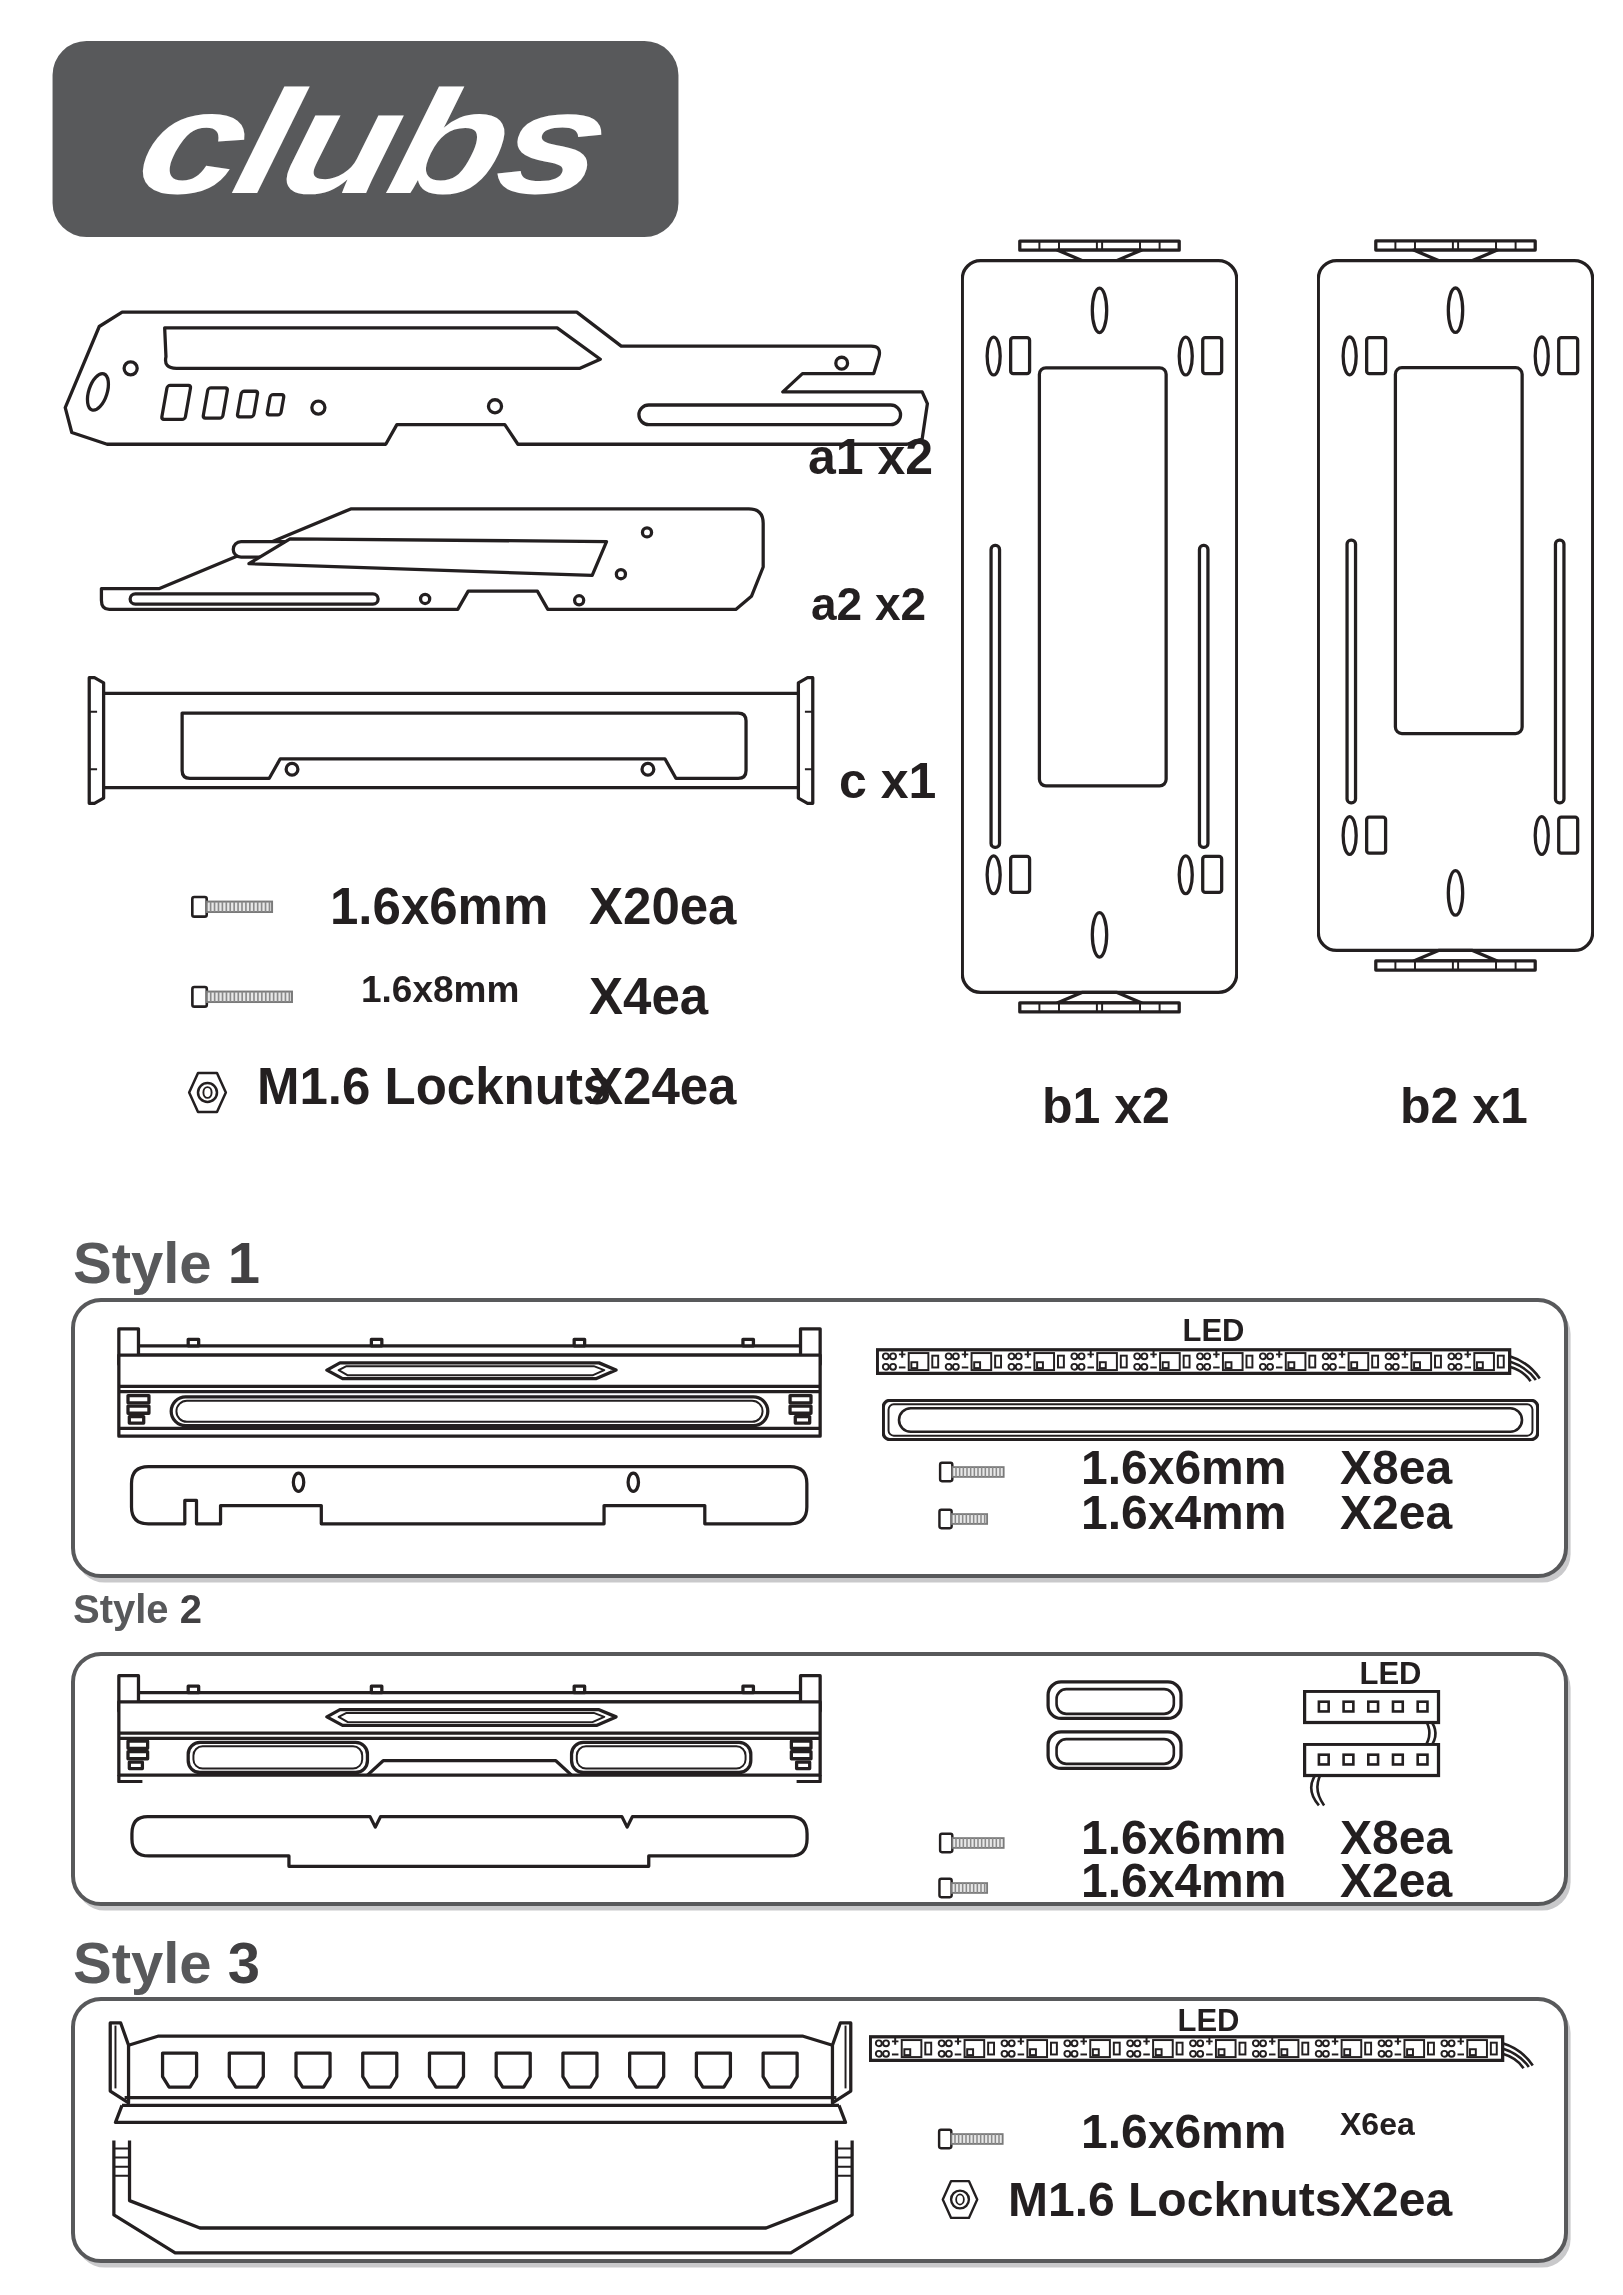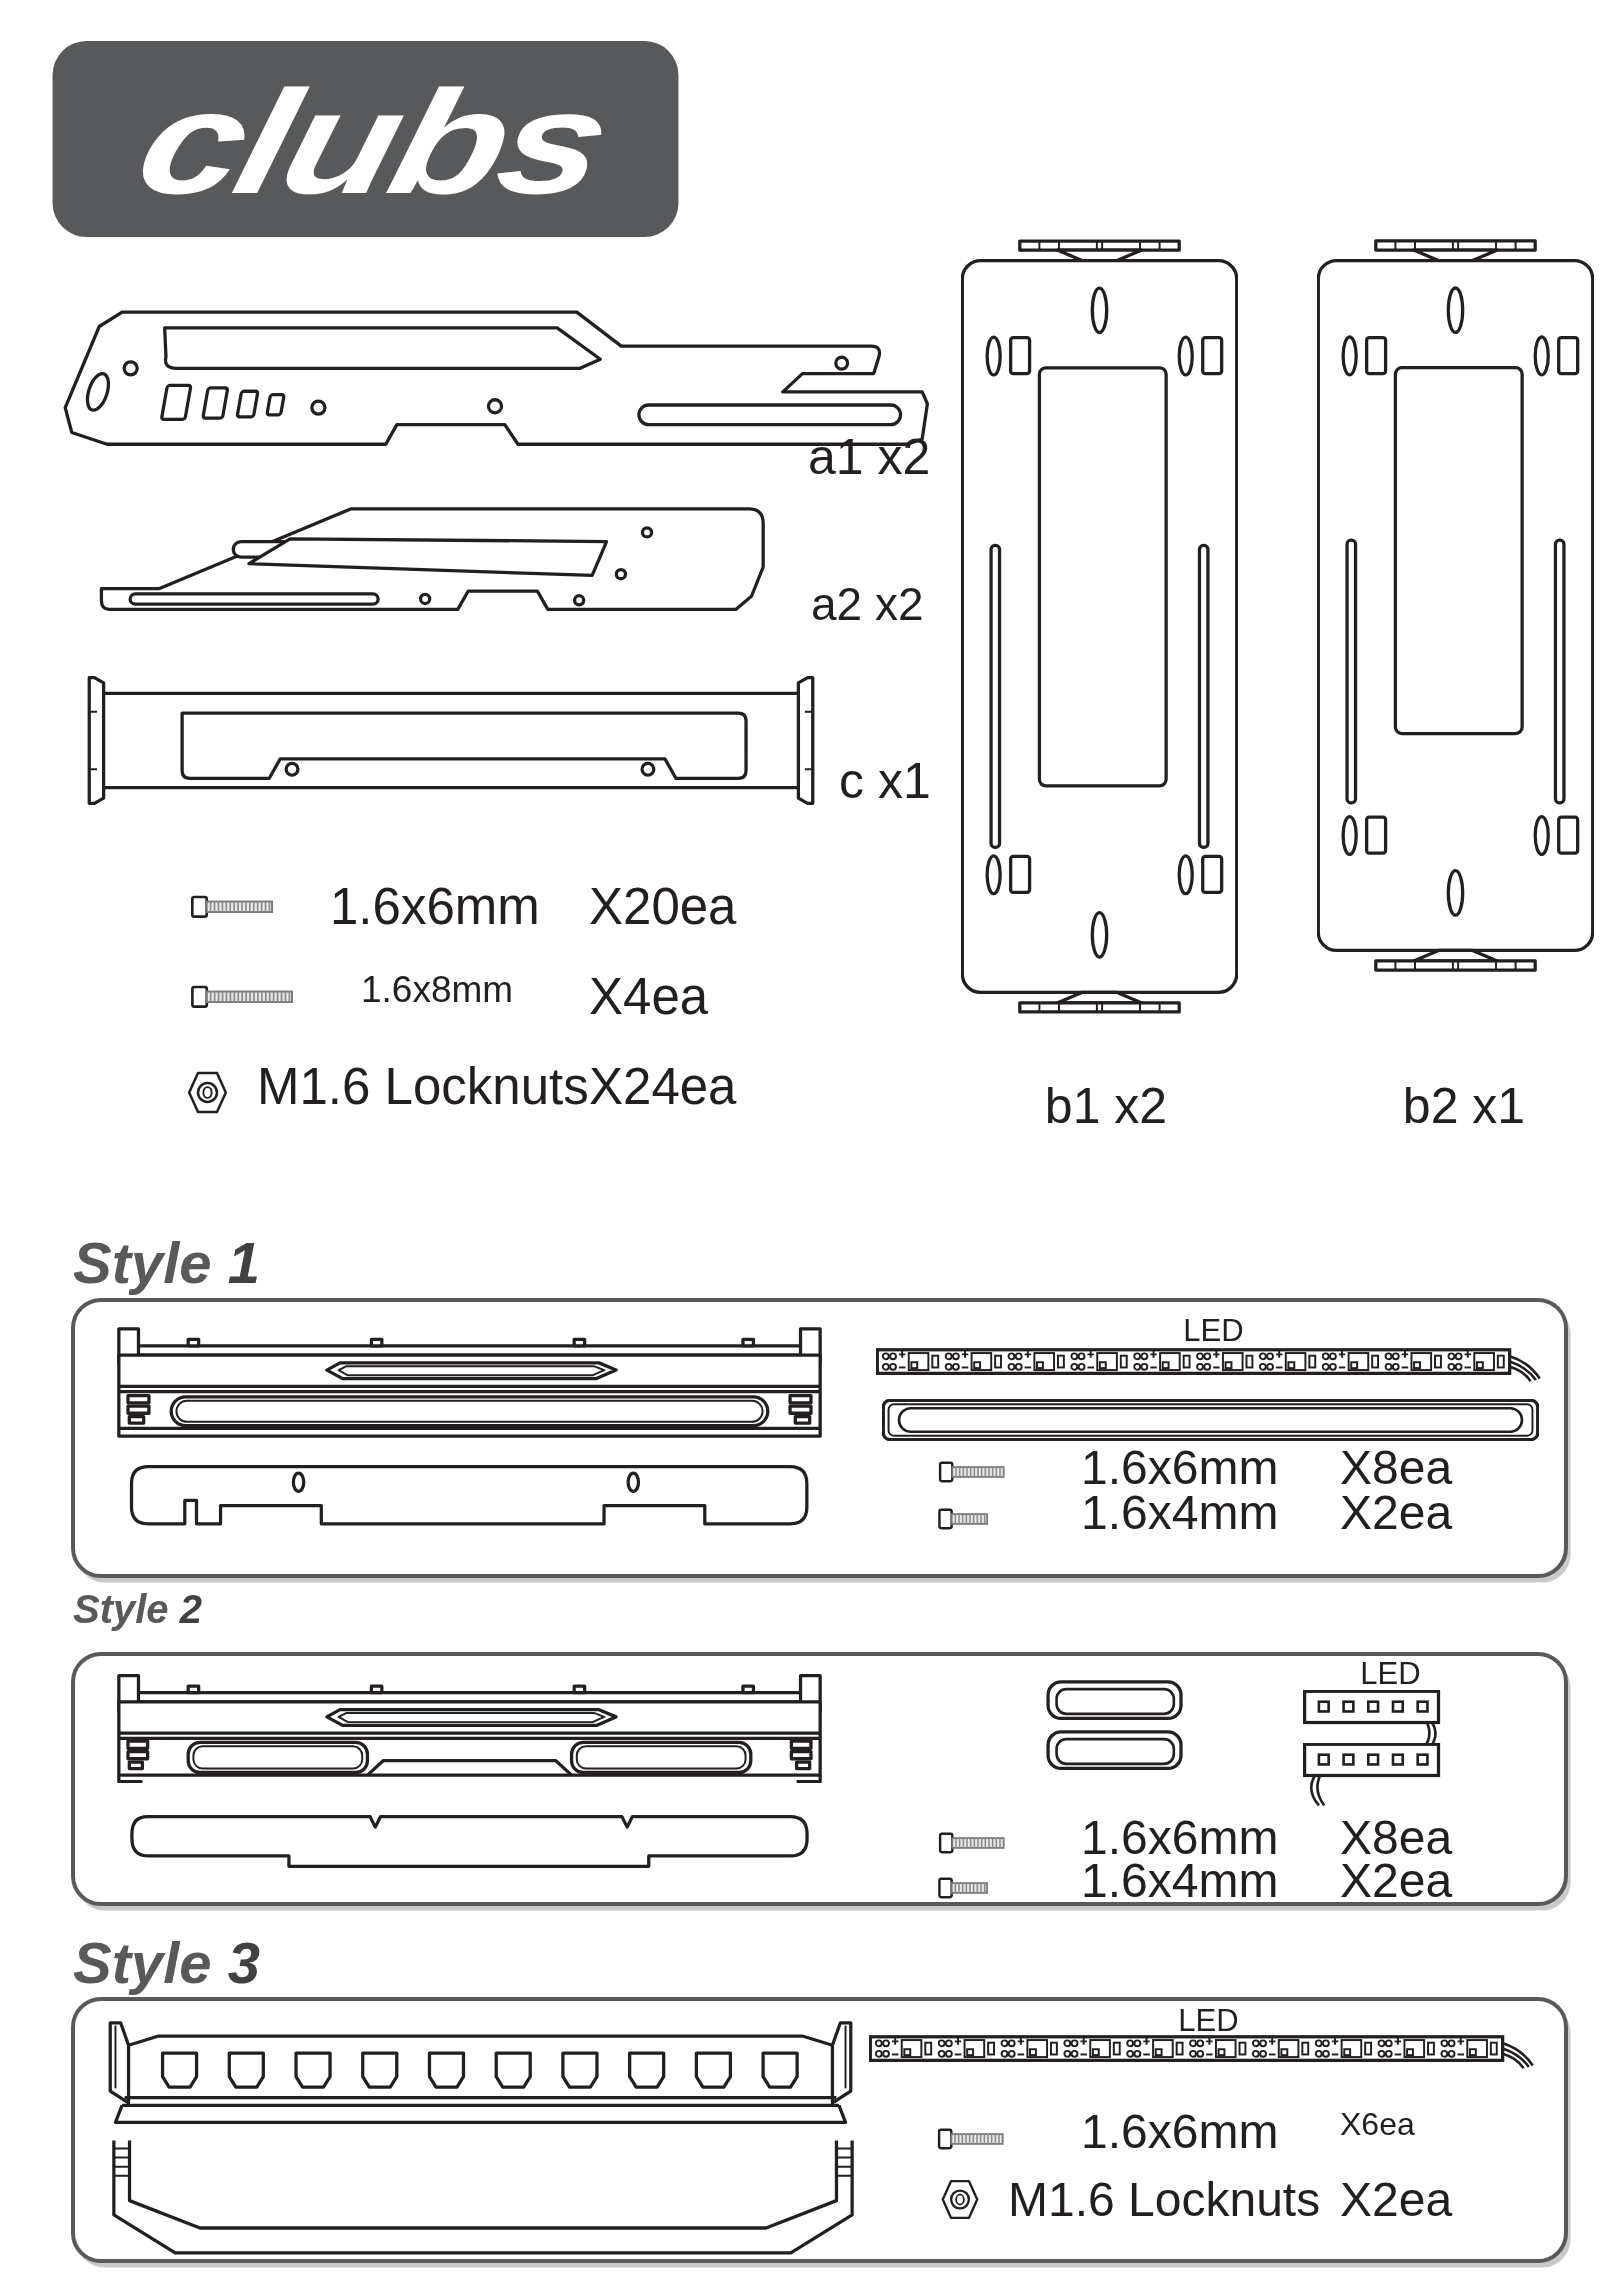--- a/index.html
+++ b/index.html
@@ -1,20 +1,20 @@
 <!DOCTYPE html>
 <html style="font-size:10.5px"><head>
 <meta charset="utf-8">
 <style>
   html,body{margin:0;padding:0;background:#ffffff;}
   .page{position:relative;width:1623px;height:2295px;background:#fff;overflow:hidden;
         font-family:"Liberation Sans",sans-serif;}
   .abs{position:absolute;}
-  .lbl{font-weight:400;color:#231F20;line-height:1;white-space:nowrap;}
-  .hdr{font-weight:700;line-height:1;white-space:nowrap;font-style:italic;}
+  .lbl{font-weight:700;color:#231F20;line-height:1;white-space:nowrap;}
+  .hdr{font-weight:700;line-height:1;white-space:nowrap;}
   .hdr .w{color:#58595B;}
   .hdr .n{color:#414042;}
   .stylebox{position:absolute;border:4.6px solid #58595B;border-radius:30px;background:#fff;
             box-shadow:3.9px 5.9px 0 -1.3px #c9c9cb;}
   svg{display:block;}
   .ctr{text-align:center;}
 </style>
 </head>
 <body>
 

